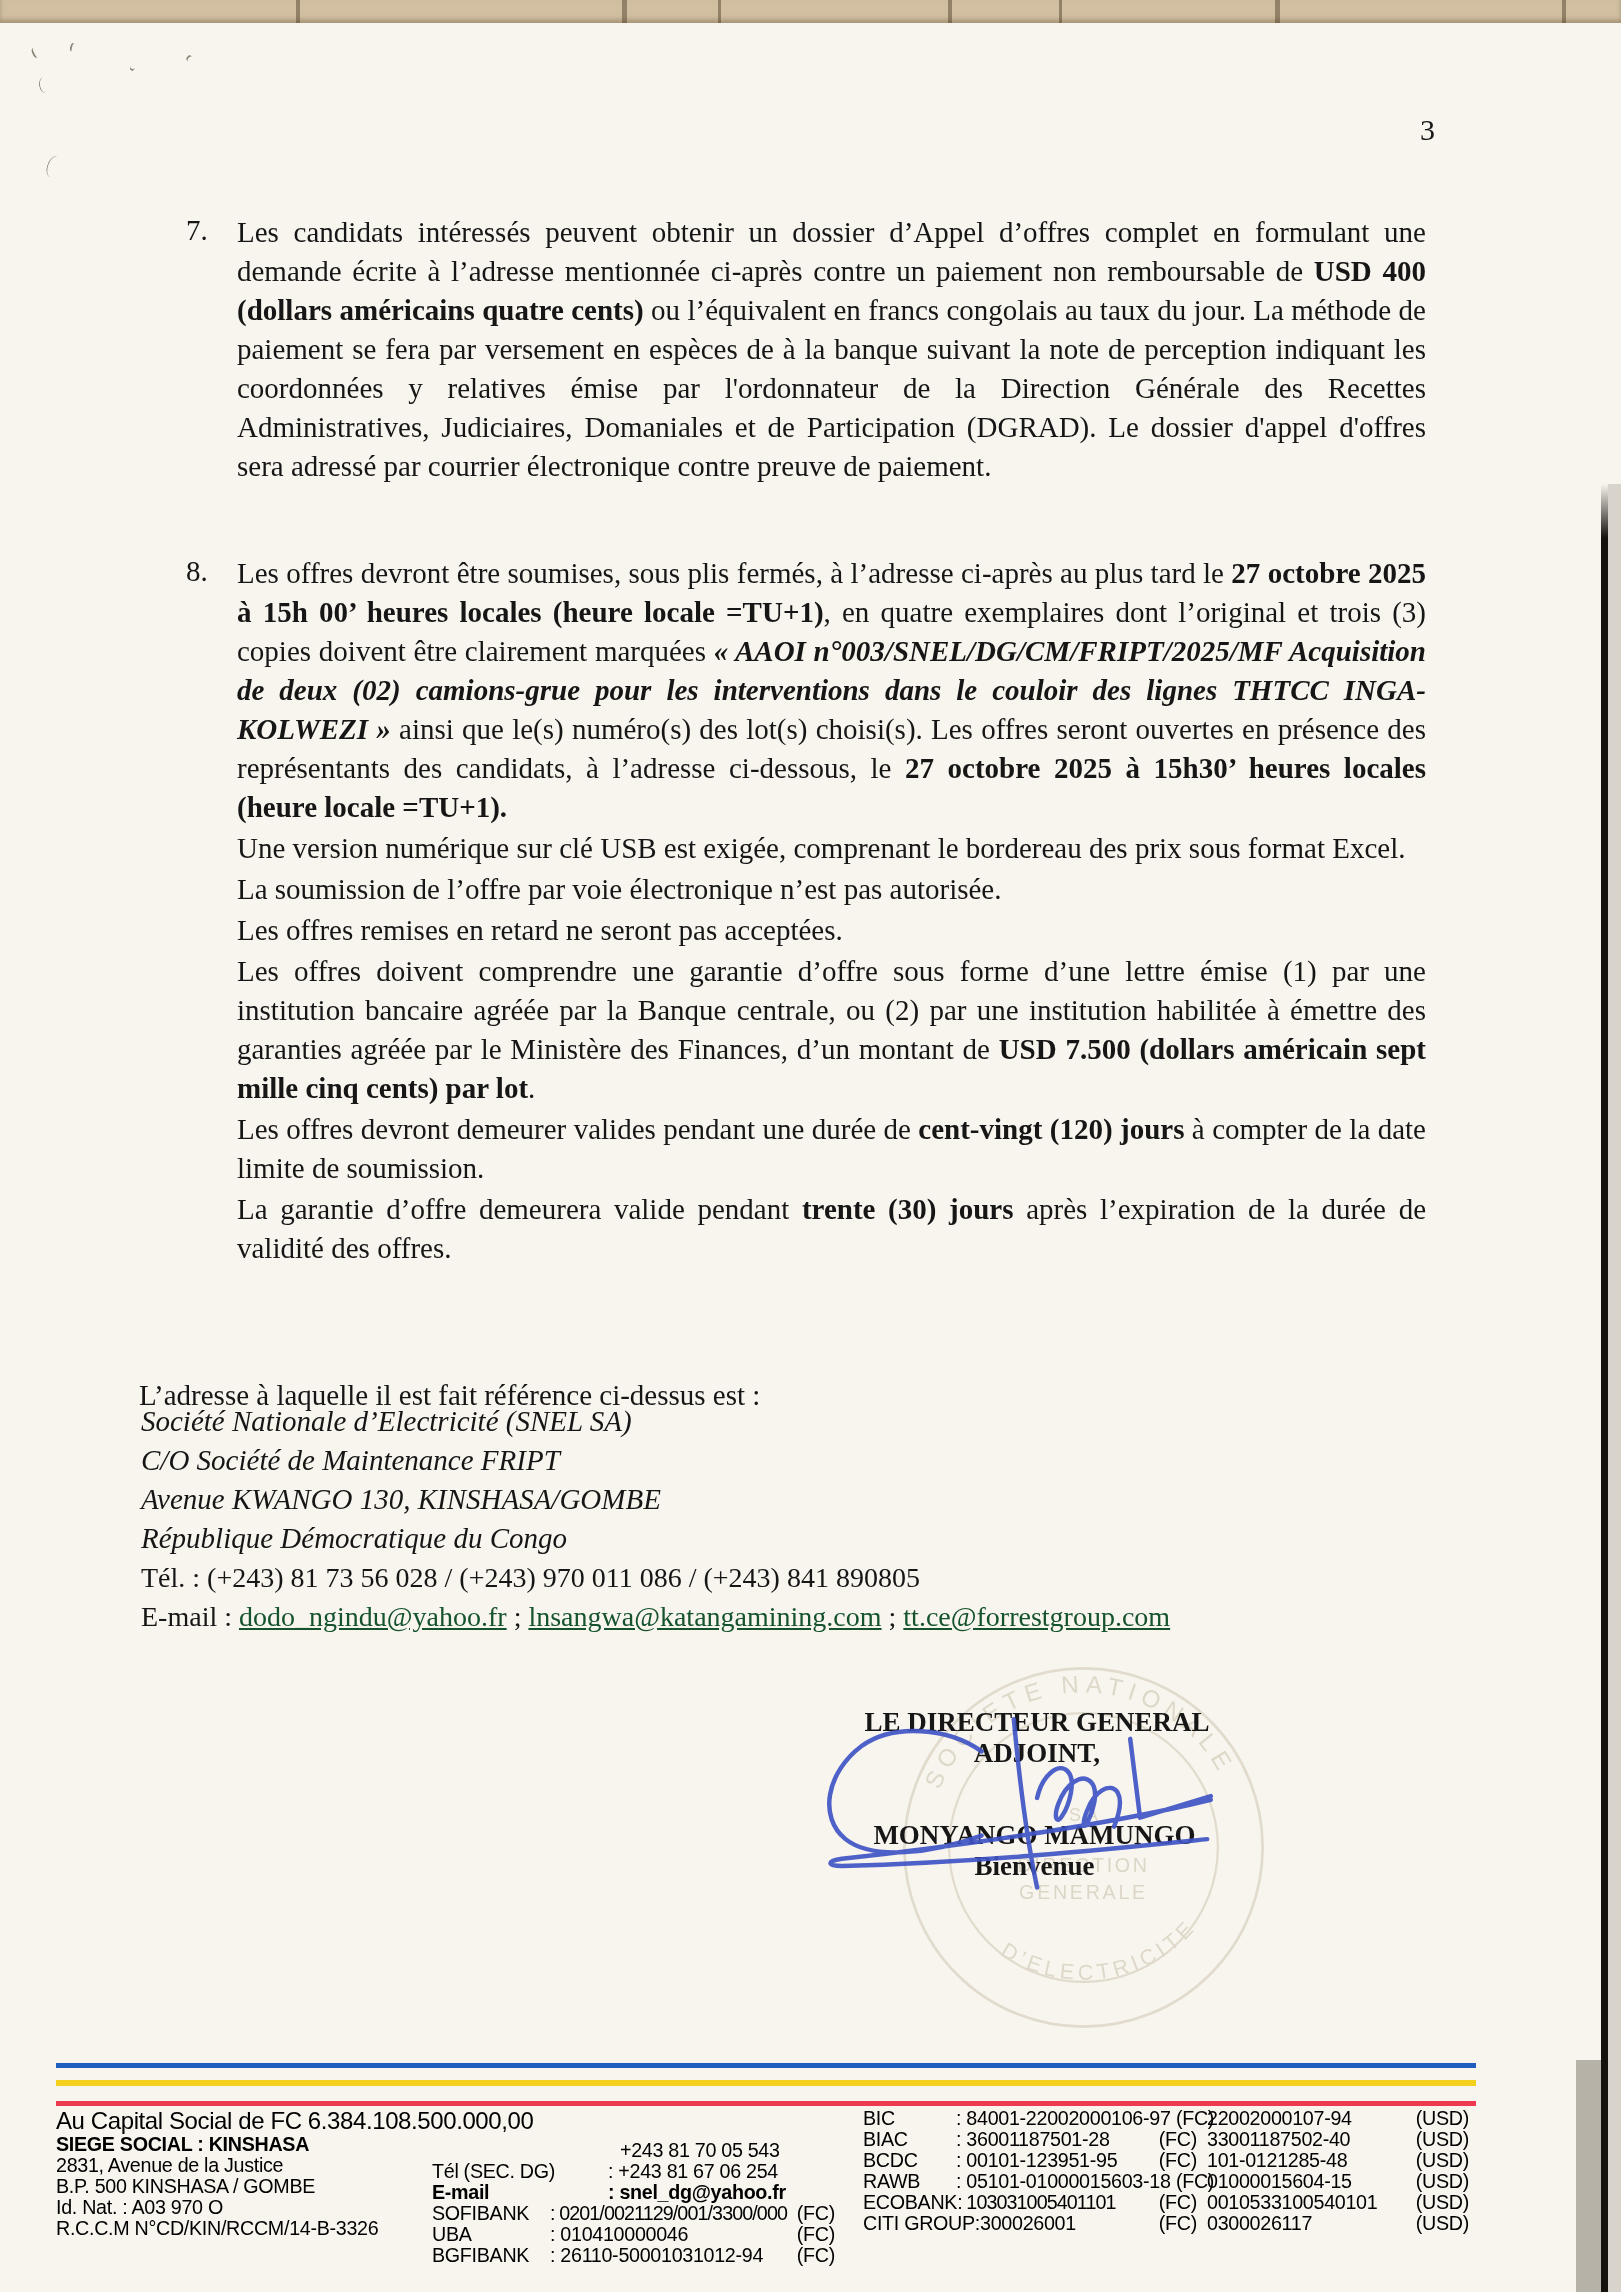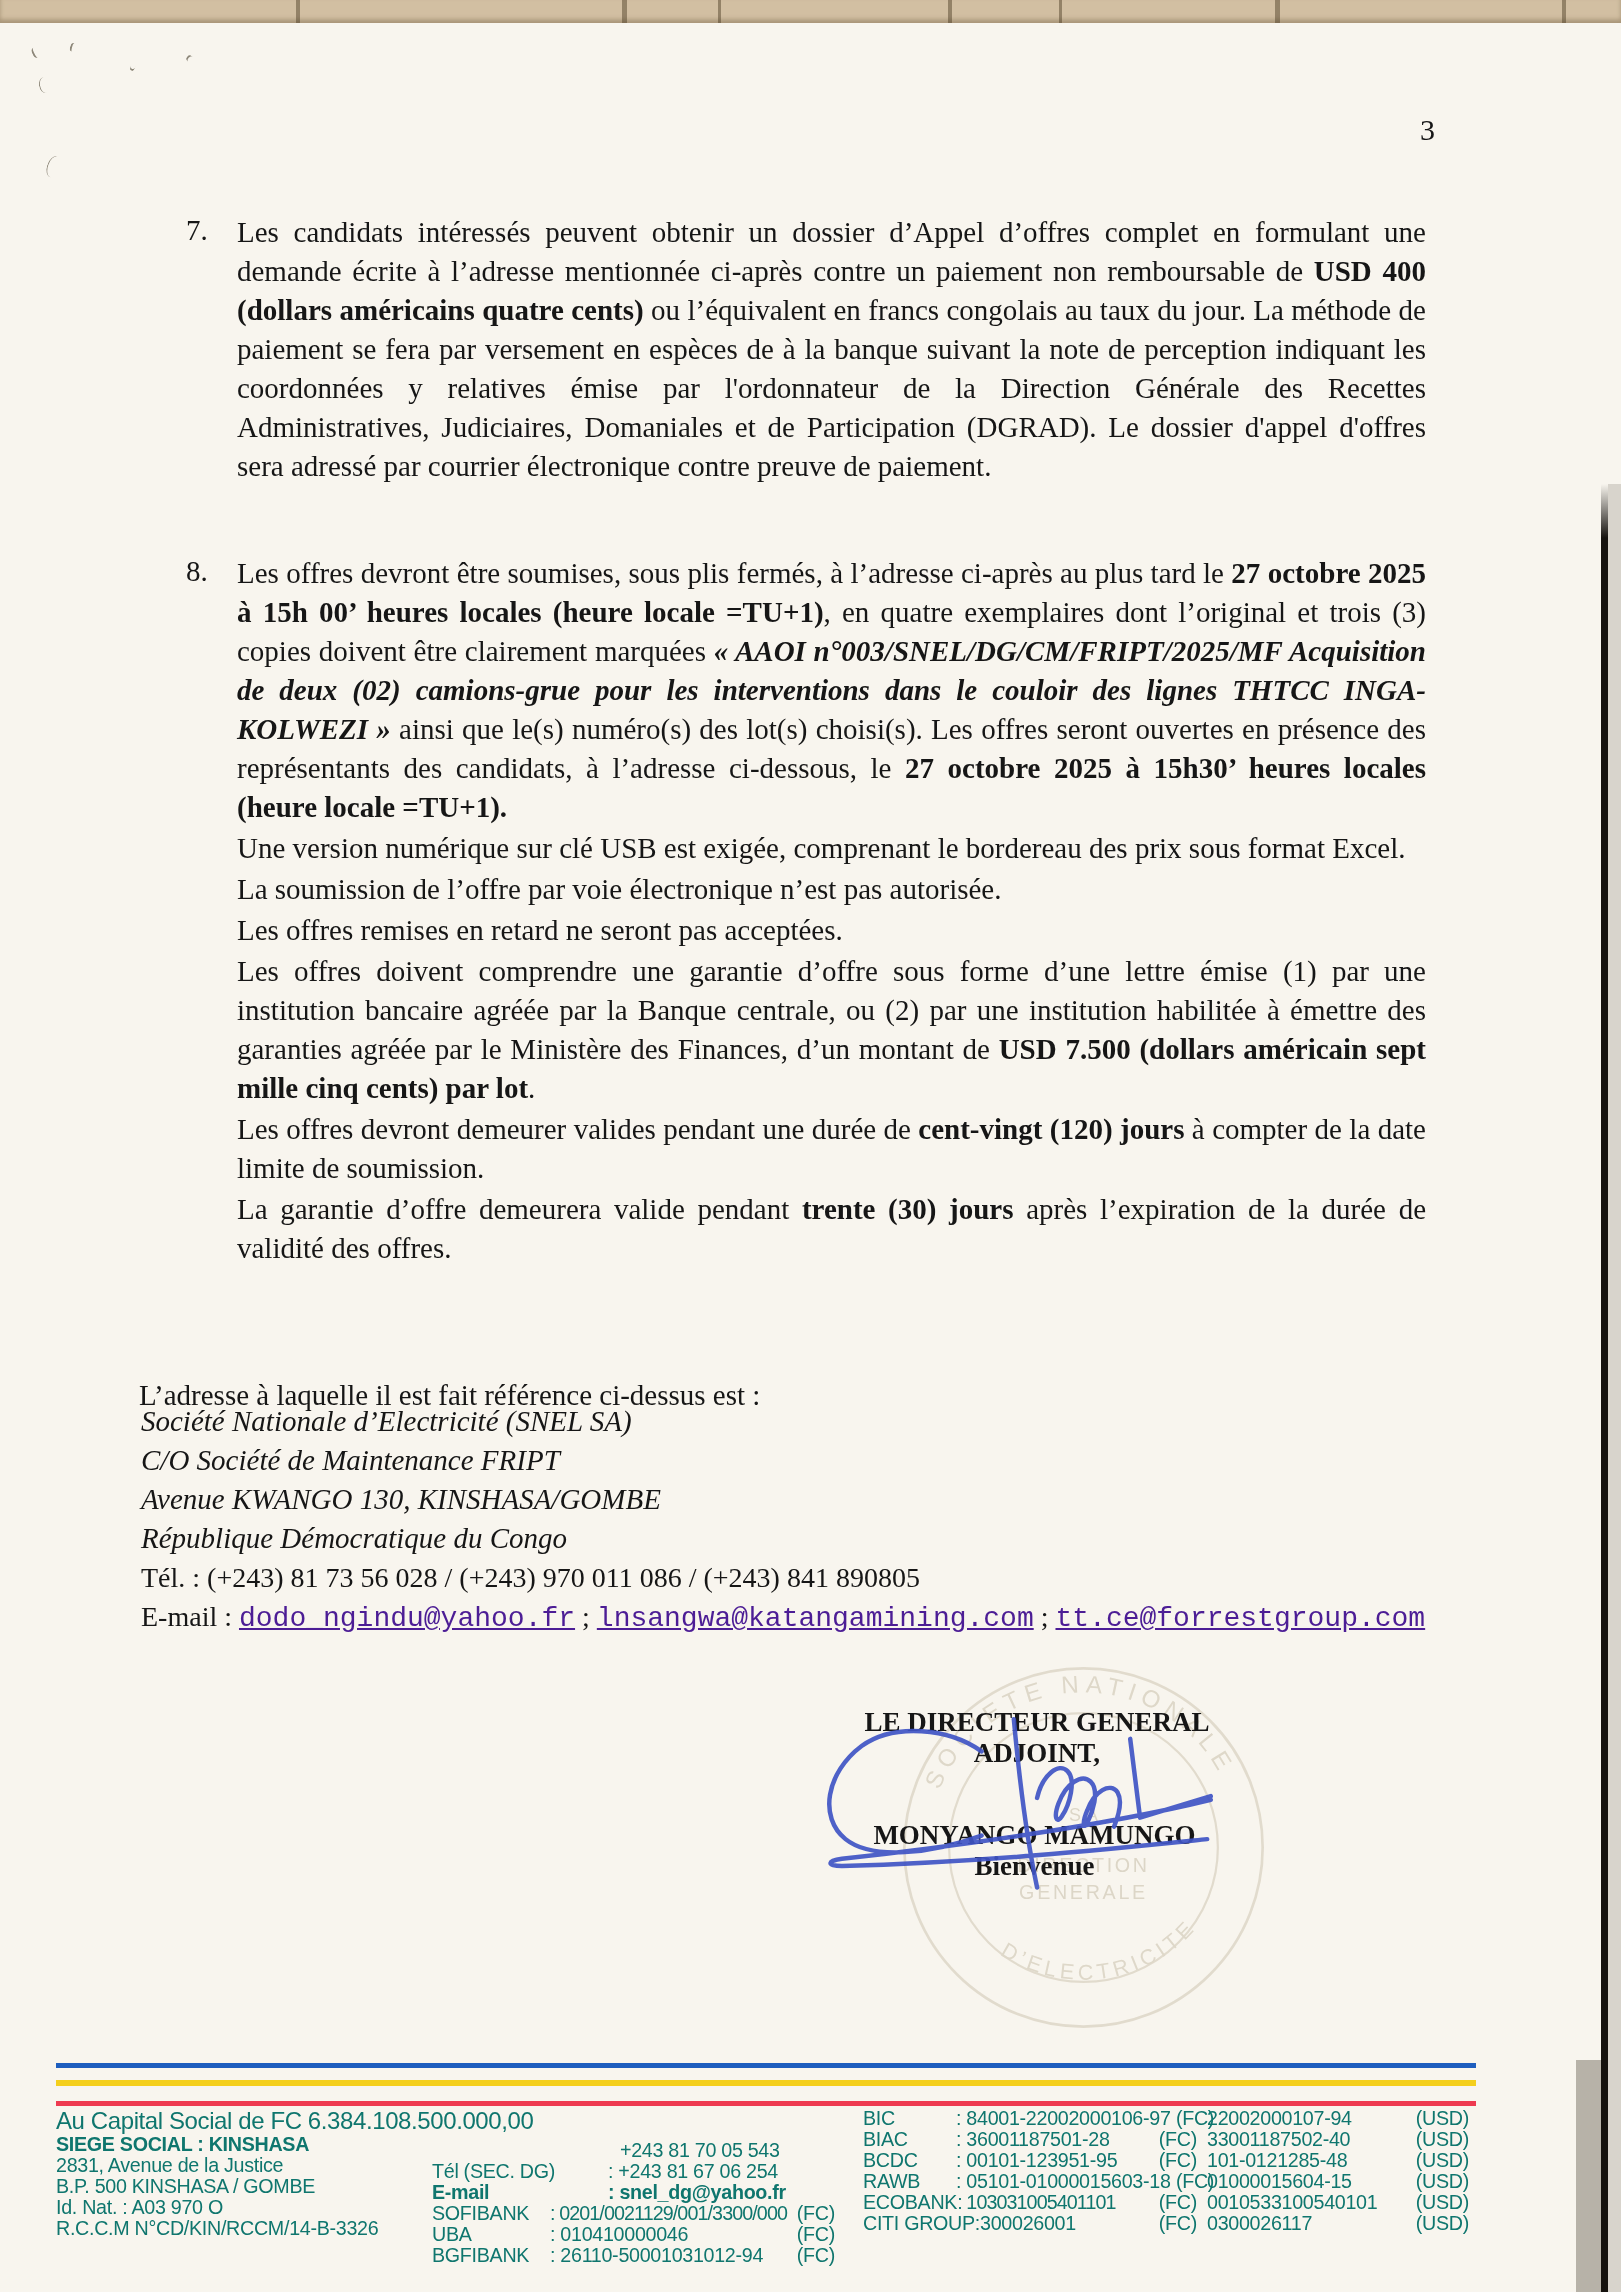--- a/index.html
+++ b/index.html
@@ -21,21 +21,21 @@
 
   
   .item{position:absolute;left:186px;width:1247px;}
   #item7{top:211px;}
   #item8{top:552px;}
   .num{position:absolute;left:0;top:0;font-size:29px;line-height:39px;}
   .ptxt{margin-left:49px;width:1193px;font-size:29px;line-height:39px;text-align:justify;}
   .ptxt .para{margin:2px;}
   .s-b{font-weight:bold;}
   .s-bi{font-weight:bold;font-style:italic;}
-  .s-link{color:#4c1d95;text-decoration:underline;font-family:Liberation Mono, monospace;}
+  .s-link{color:#14532d;text-decoration:underline;}
 
   #addr-intro{position:absolute;left:139px;top:1379px;font-size:29px;}
   #addr{position:absolute;left:141px;top:1402px;font-size:28px;line-height:39px;}
   .addr-co{font-weight:normal;font-style:italic;font-size:29px;}
   .addr-it{font-style:italic;font-size:29px;}
 
   
   #seal{position:absolute;left:873px;top:1637px;z-index:1;opacity:.85;}
   #sig-title{position:absolute;left:831px;top:1707px;width:412px;text-align:center;
              font-weight:bold;font-size:27px;z-index:2;}
@@ -44,21 +44,21 @@
   #sigpath{position:absolute;left:806px;top:1712px;z-index:3;}
 
   
   .flagline{position:absolute;left:56px;width:1420px;}
   #flag-blue{top:2063px;height:5.4px;background:#1e5ebe;}
   #flag-yellow{top:2080px;height:6.3px;background:#f4cf1c;}
   #flag-red{top:2101px;height:5.4px;background:#ee3a50;}
 
   
   .fcol{position:absolute;top:2108px;font-family:"Liberation Sans",sans-serif;
-        font-size:19.7px;line-height:21px;color:#0f766e;letter-spacing:-0.3px;}
+        font-size:19.7px;line-height:21px;color:#000000;letter-spacing:-0.3px;}
   #fcol1{left:56px;width:537px;white-space:nowrap;}
   #fcol1 .capital{font-size:24px;line-height:26px;letter-spacing:-0.4px;}
   #fcol1 .c1-bold{font-weight:bold;}
   #fcol2{left:432px;width:403px;margin-top:26px;}
   #fcol2{top:2108px;margin-top:32px;}
   #fcol3{left:835px;width:362px;}
   #fcol4{left:1207px;width:262px;}
   .frow{display:flex;white-space:nowrap;}
   .frow.bold{font-weight:bold;}
   .fl{display:inline-block;}

